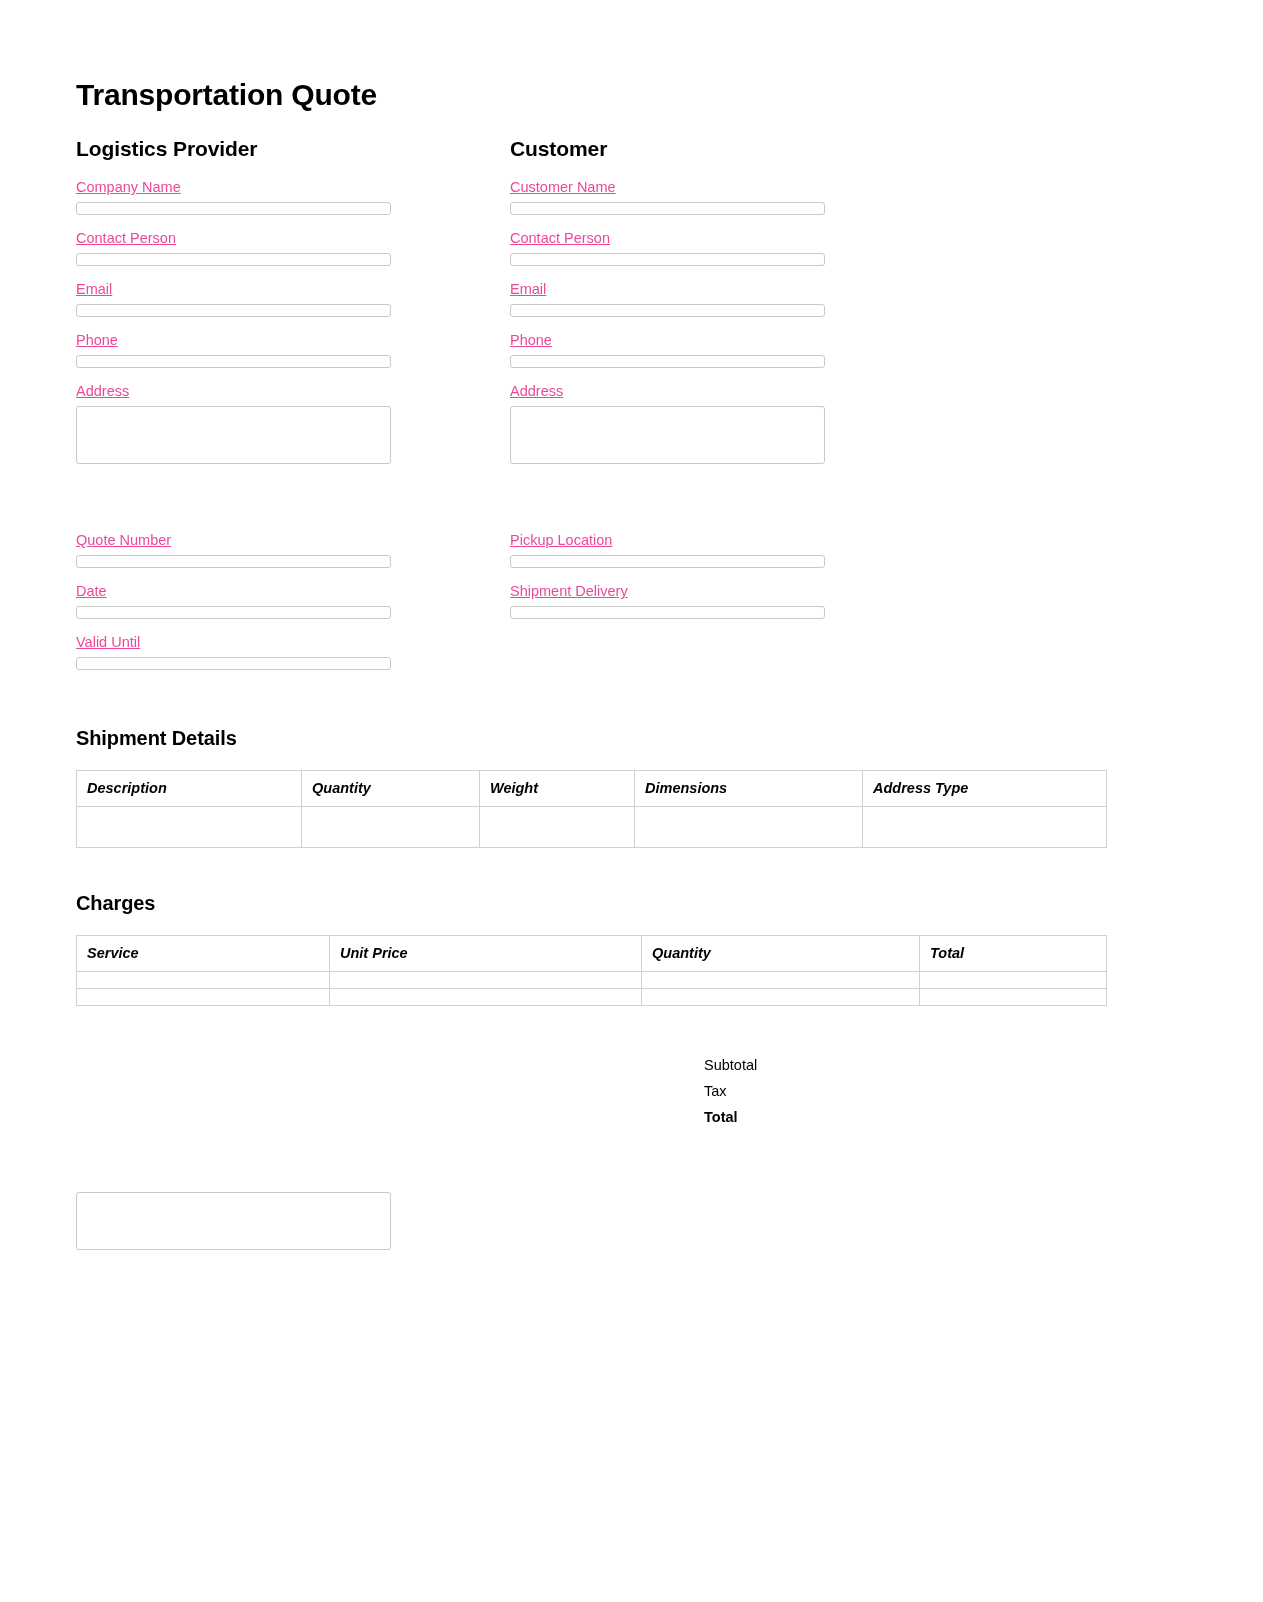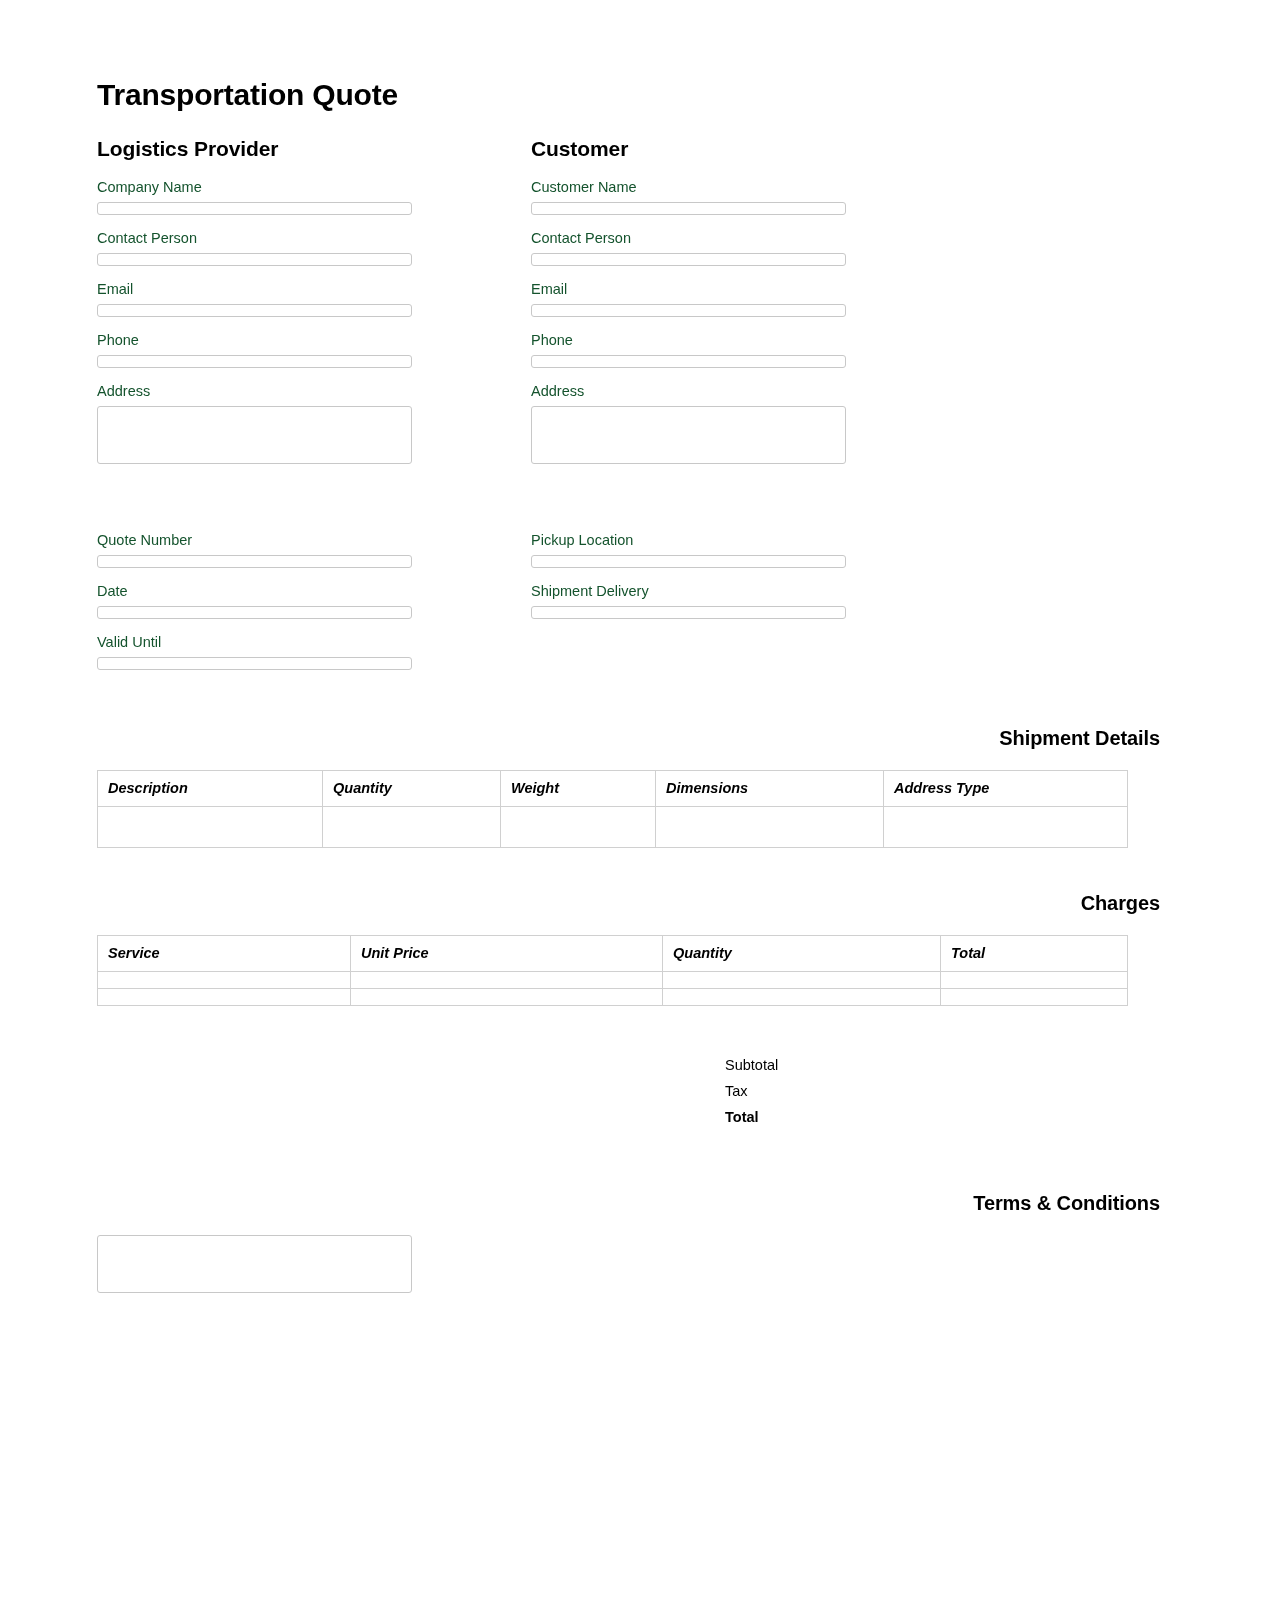--- a/index.html
+++ b/index.html
@@ -13,21 +13,21 @@
     font-family: "Liberation Sans", sans-serif;
     color: #000000;
     -webkit-font-smoothing: antialiased;
   }
 
   .page {
     position: relative;
     width: 1263px;
     height: 1602px;
     box-sizing: border-box;
-    padding: 78px 103px 0 97px;
+    padding: 78px 103px 0 76px;
   }
 
   
   .doc-title {
     font-size: 30px;
     font-weight: bold;
     letter-spacing: -0.2px;
     margin: 0 0 26px 0;
     line-height: 1.1;
   }
@@ -37,39 +37,39 @@
     margin: 0 0 16px 0;
     line-height: 1.15;
     letter-spacing: -0.1px;
   }
   .block-title {
     font-size: 20px;
     font-weight: bold;
     margin: 0 0 20px 0;
     line-height: 1.15;
     letter-spacing: -0.1px;
-    text-align: right;
   }
 
   
   .columns {
     display: flex;
     gap: 119px;
   }
   .col {
     width: 315px;
   }
   .field {
     margin-bottom: 13px;
   }
   .field-label {
     font-size: 14.5px;
     line-height: 1.45;
     margin-bottom: 4px;
-    color: #14532d;
+    color: #ec4899;
+    text-decoration: underline;
   }
   .input-line {
     box-sizing: border-box;
     width: 315px;
     height: 13px;
     border: 1px solid #c8c8c8;
     border-radius: 3px;
     background: #ffffff;
   }
   .textarea-box {
@@ -328,17 +328,16 @@
       <span>Tax</span>
       <span></span>
     </div>
     <div class="totals-row bold">
       <span>Total</span>
       <span></span>
     </div>
   </div>
 
   <div class="terms-block">
-    <h2 class="block-title">Terms &amp; Conditions</h2>
     <div class="terms-box"></div>
   </div>
 
 </div>
 
 </body></html>

